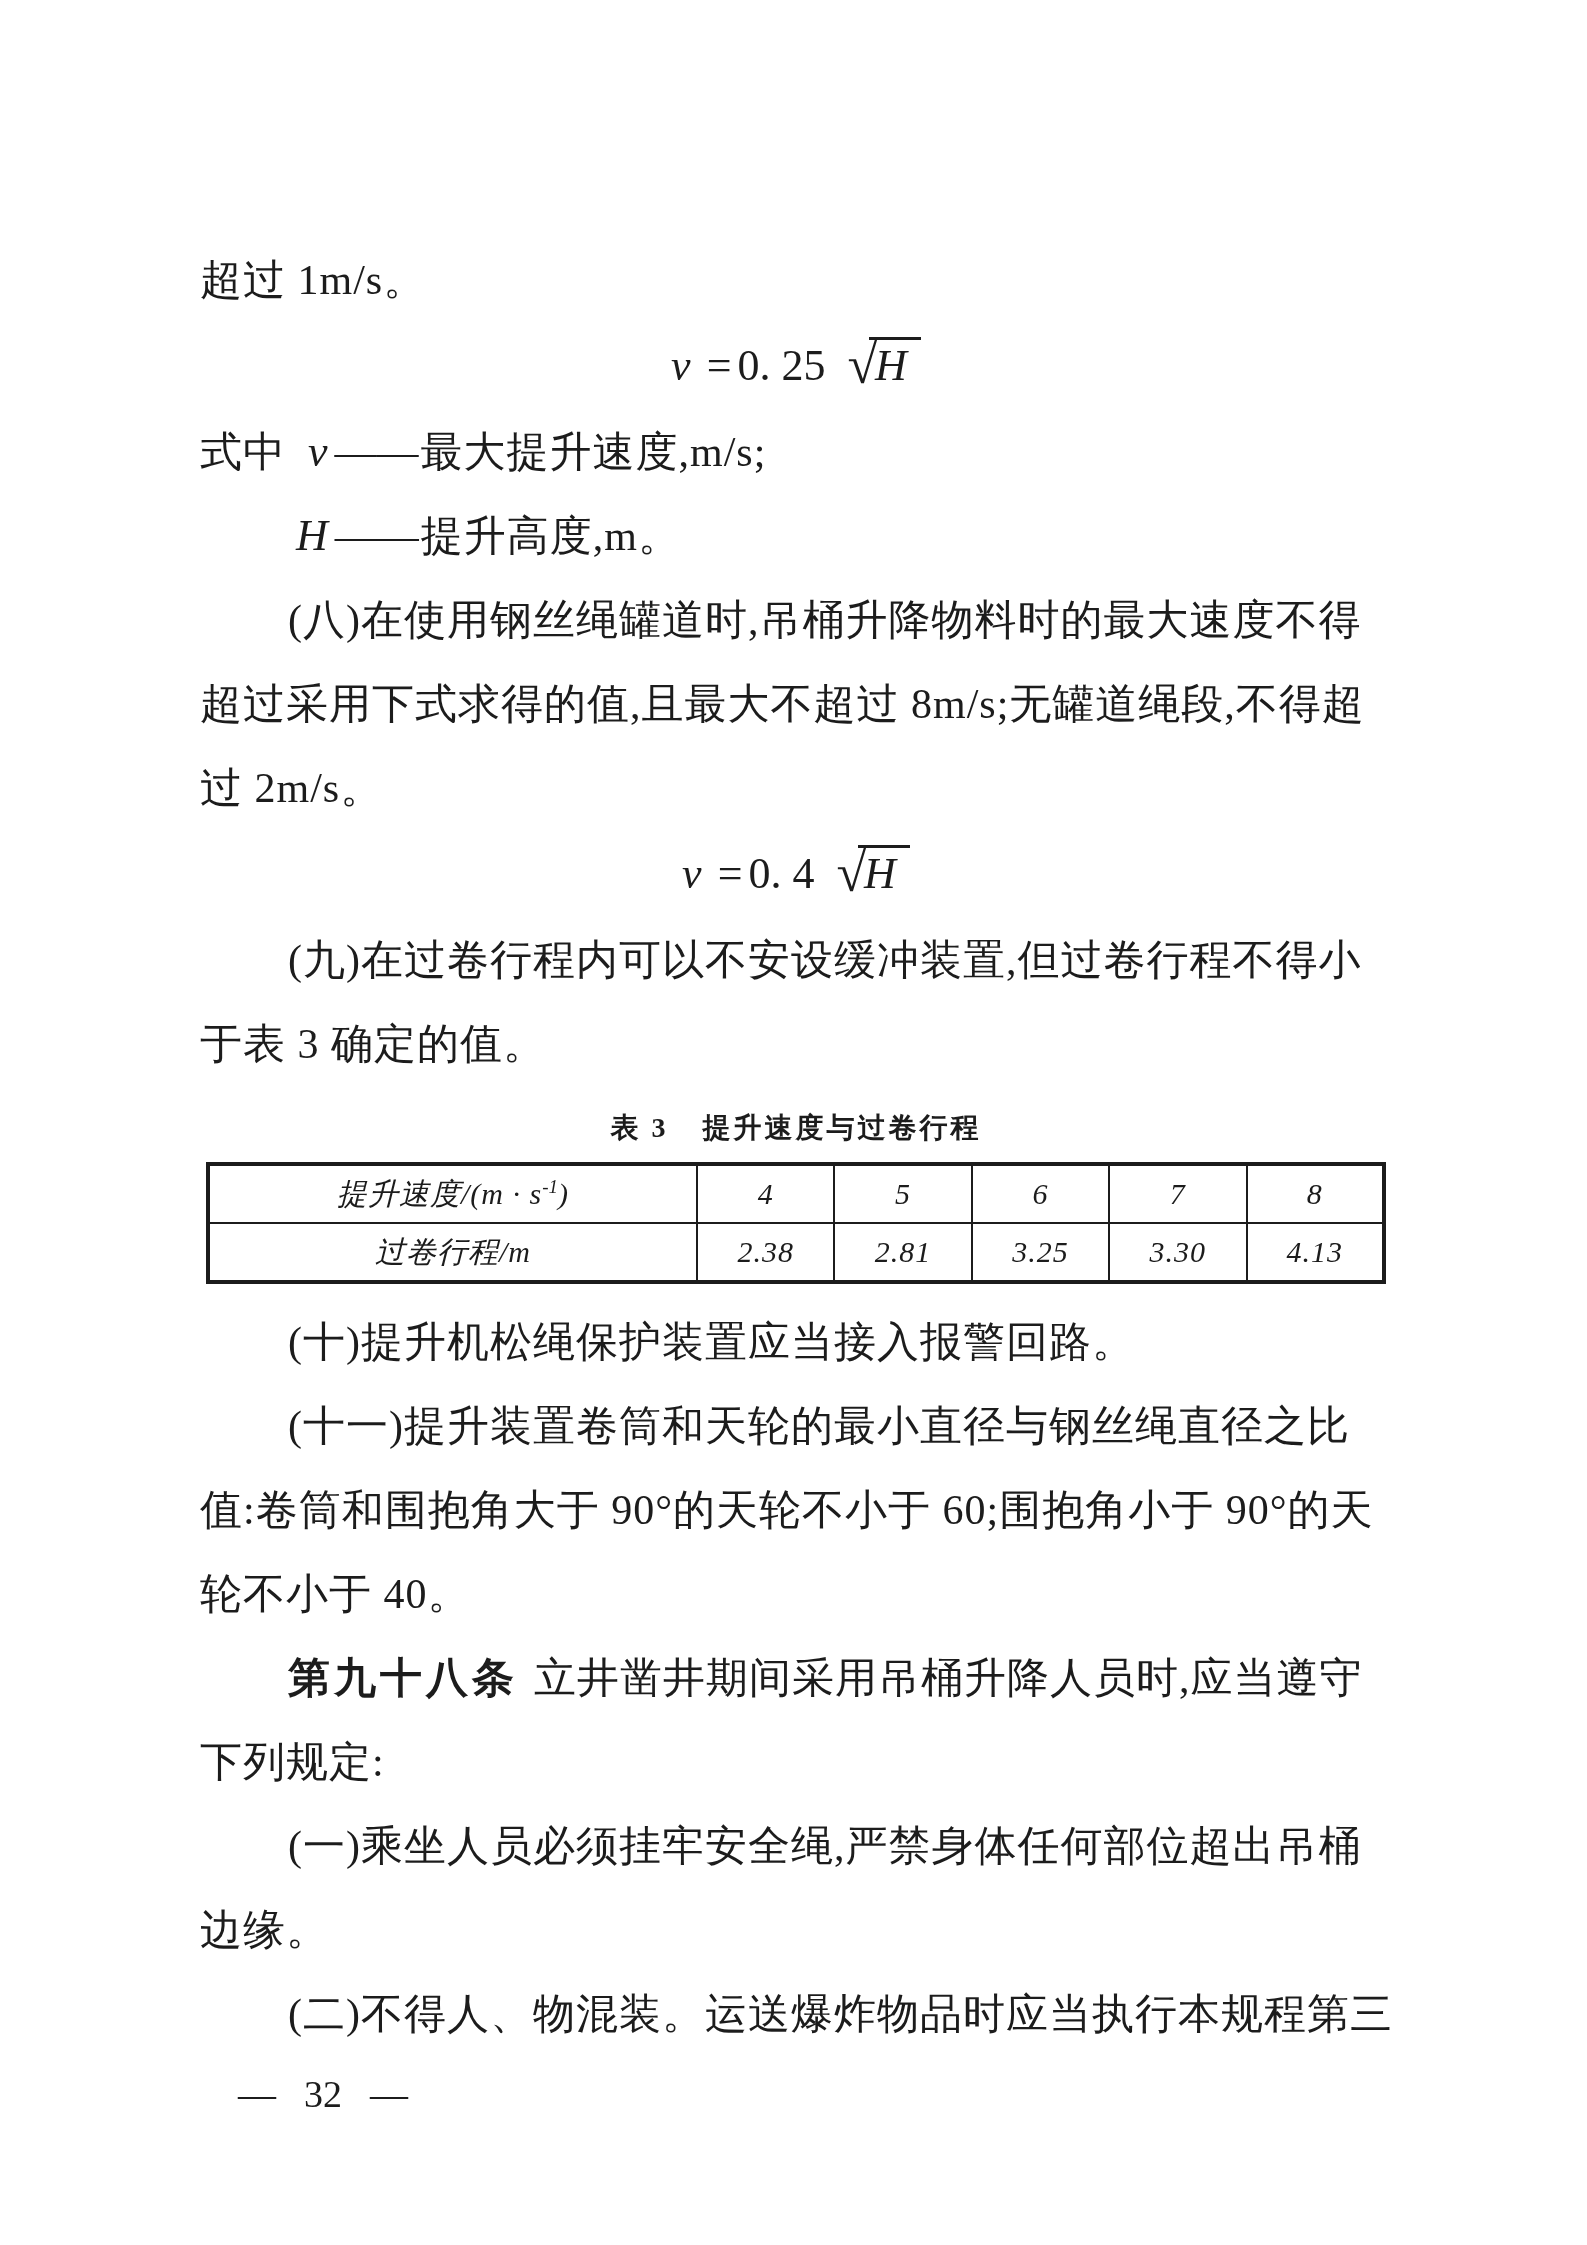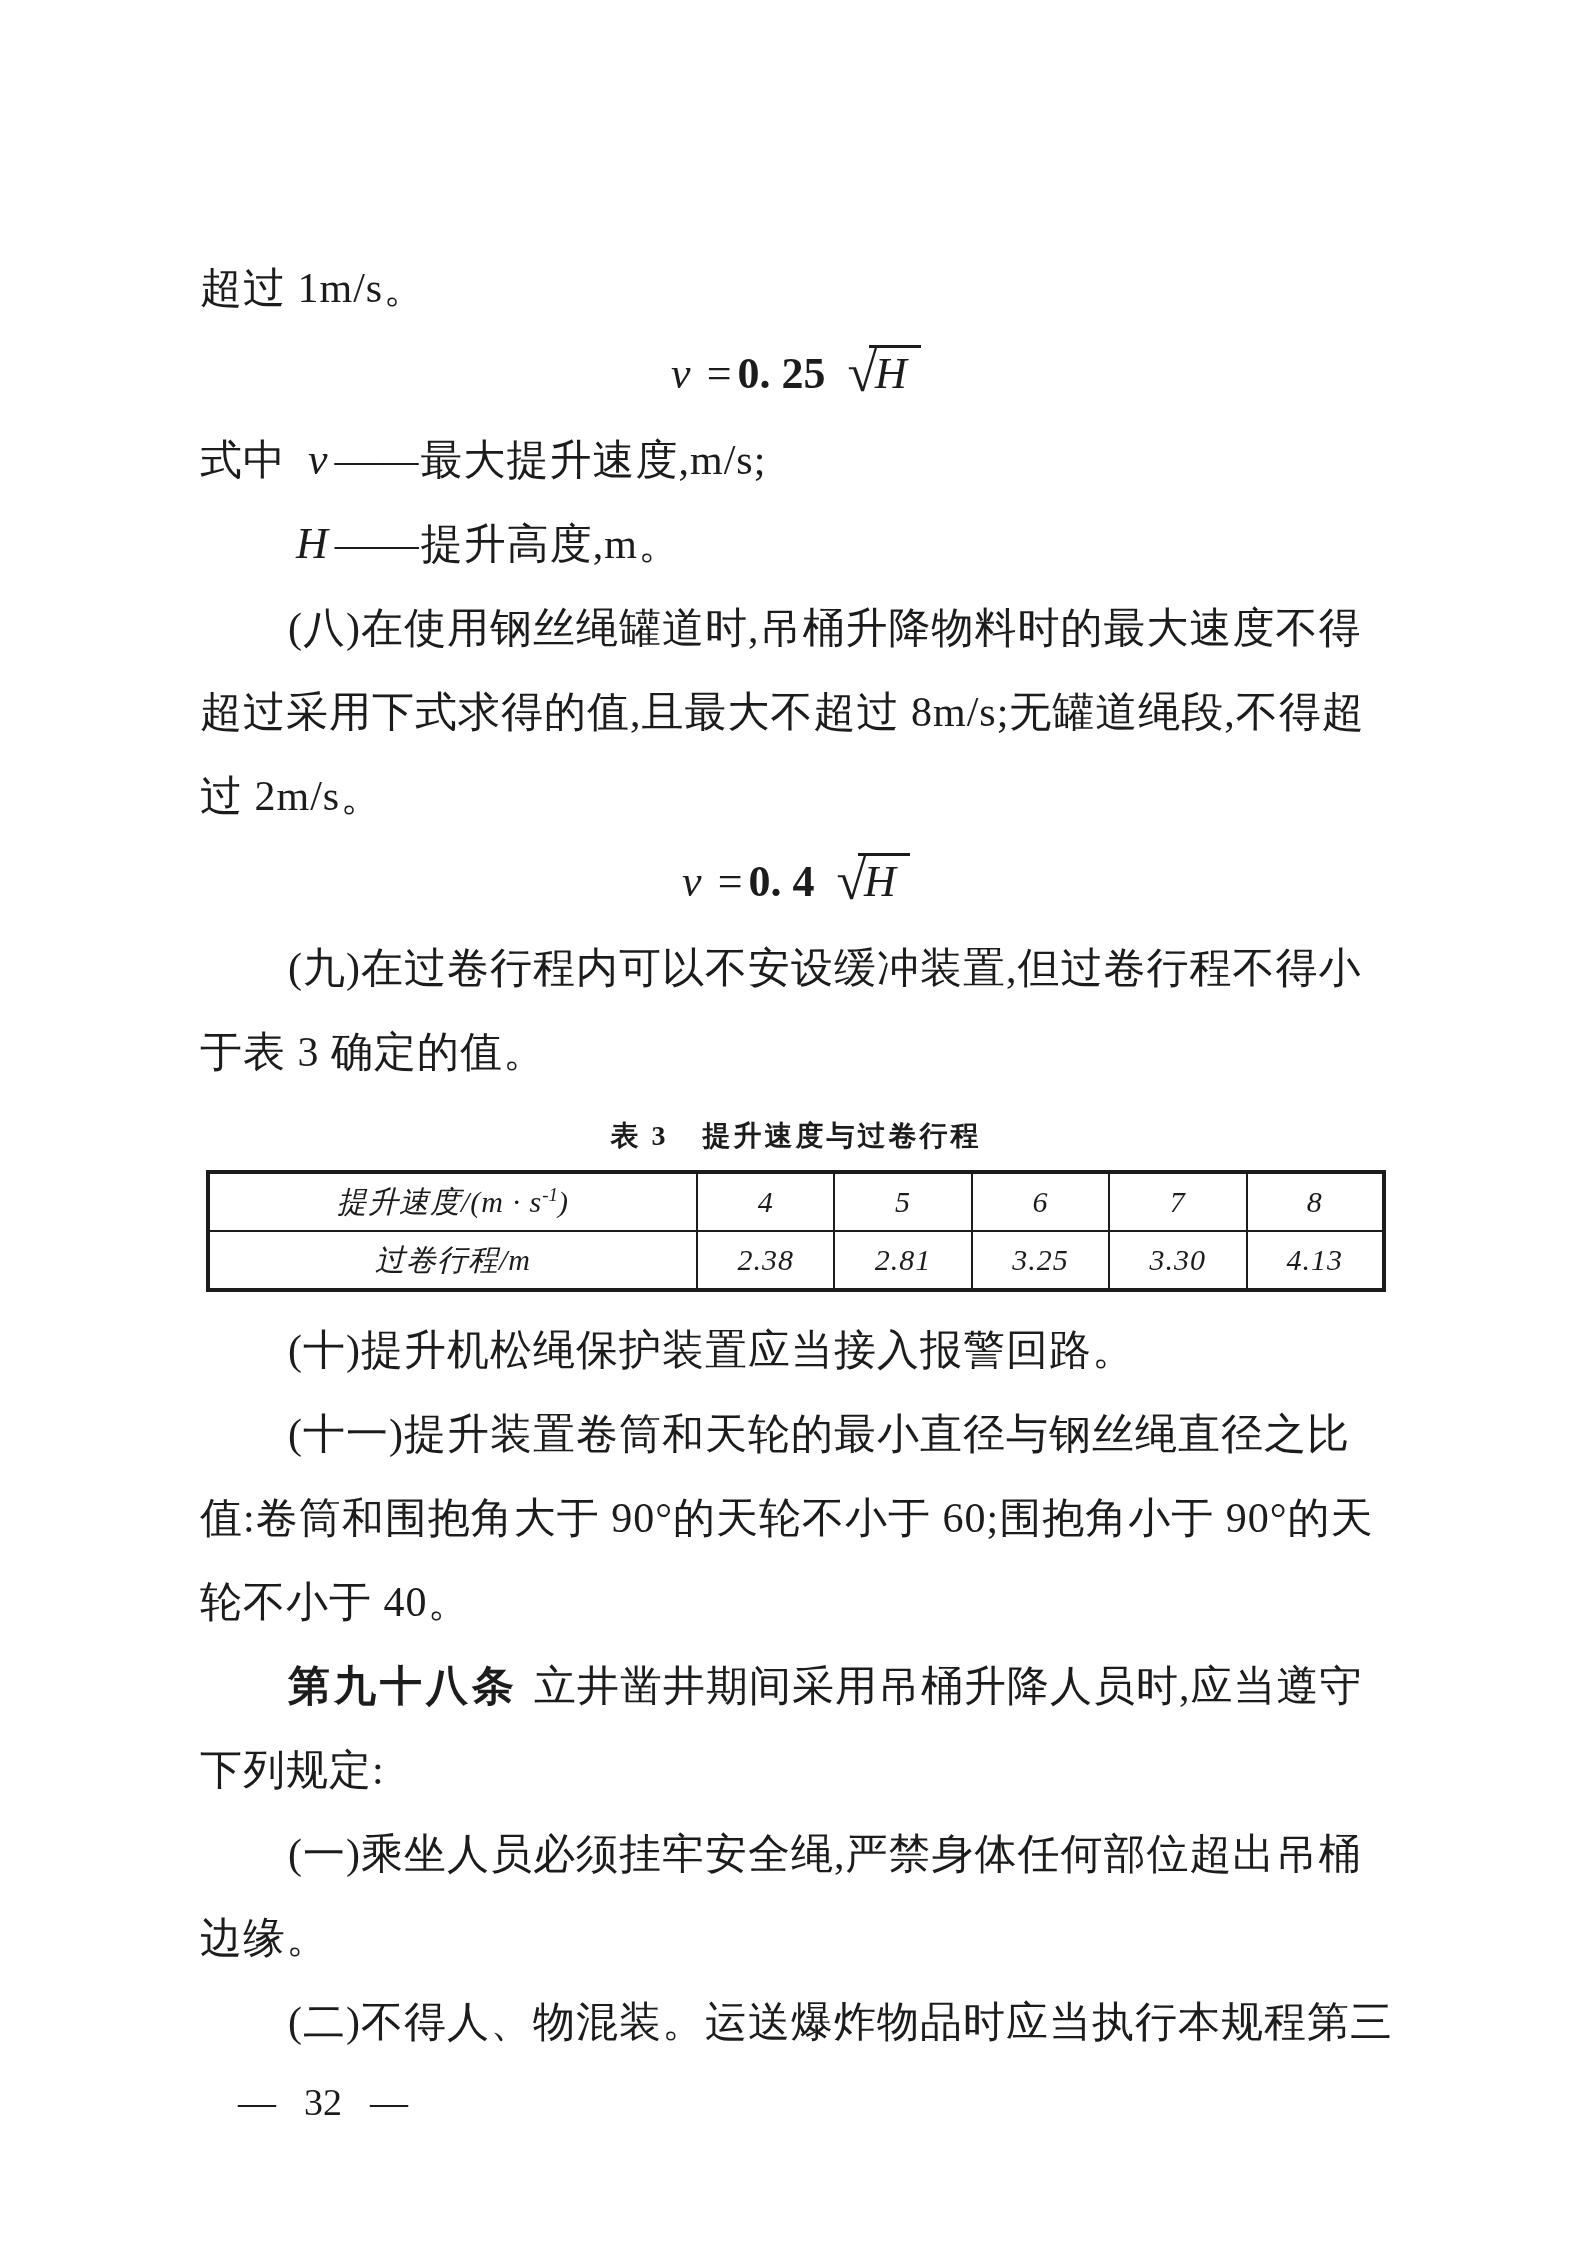--- a/index.html
+++ b/index.html
@@ -3,39 +3,39 @@
 <meta charset="utf-8">
 <style>
   html,body{margin:0;padding:0;}
   body{
     width:1587px;height:2245px;position:relative;
     background:#ffffff;color:#1c1c1c;
     font-family:"Liberation Serif","DejaVu Serif",serif;
     overflow:hidden;
   }
   .content{
-    position:absolute;left:200px;top:246px;width:1192px;
+    position:absolute;left:200px;top:238px;width:1192px;
   }
   .line{
     font-size:42px;line-height:84px;letter-spacing:1px;
     white-space:nowrap;
   }
   .indent{text-indent:88px;}
   .hang{padding-left:96px;}
   .sym{font-style:italic;font-size:44px;margin-right:6px;}
   .where-label{margin-right:22px;}
   .dash{letter-spacing:0;margin-right:2px;}
   
   .formula{
     height:88px;line-height:88px;text-align:center;
     font-size:44px;letter-spacing:0;white-space:nowrap;
   }
   .f-var{font-style:italic;margin-right:16px;}
   .f-eq{margin-right:6px;}
-  .f-coef{margin-right:18px;font-weight:bold;}
+  .f-coef{margin-right:18px;}
   .rad-sign{display:inline-block;font-size:54px;line-height:1;transform:translateY(3px);margin-left:4px;font-style:normal;}
   .radicand{
     display:inline-block;border-top:3px solid #1c1c1c;
     font-style:italic;font-size:44px;line-height:1.15;
     padding:1px 14px 0 6px;margin-left:-8px;
   }
   
   .tbl-caption{
     text-align:center;font-weight:bold;font-size:28px;
     margin-top:14px;height:56px;line-height:56px;letter-spacing:3px;

